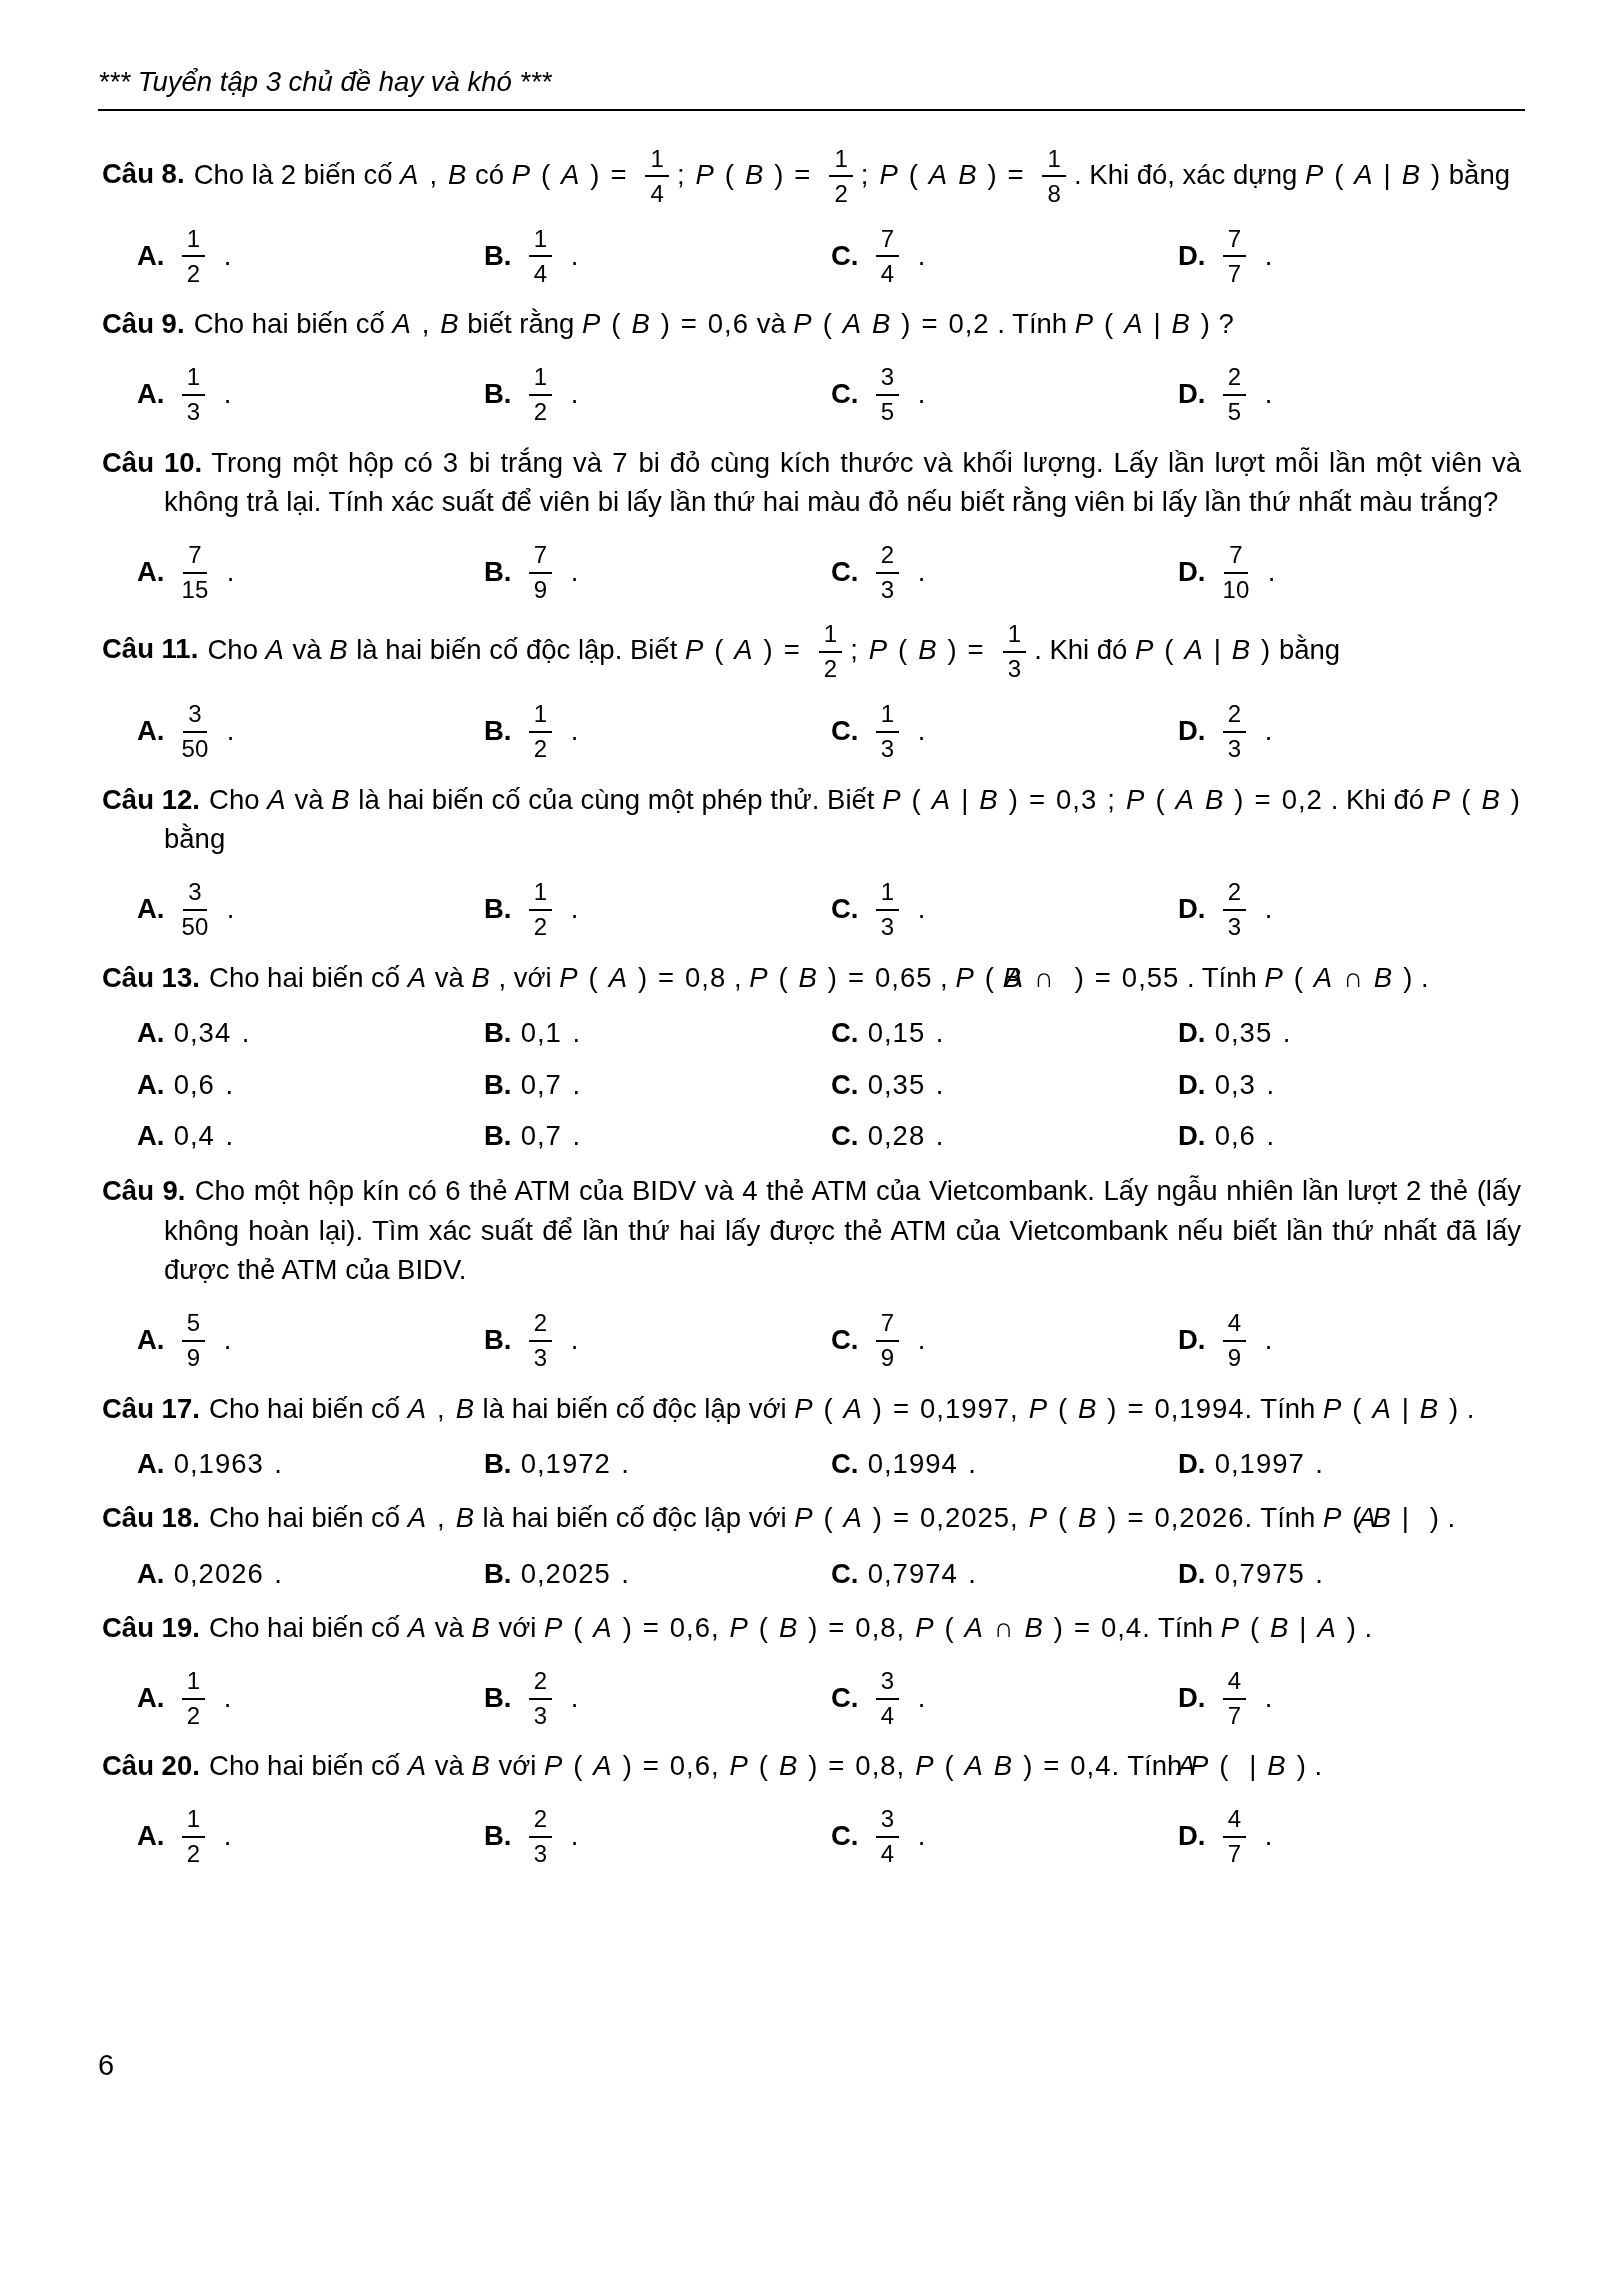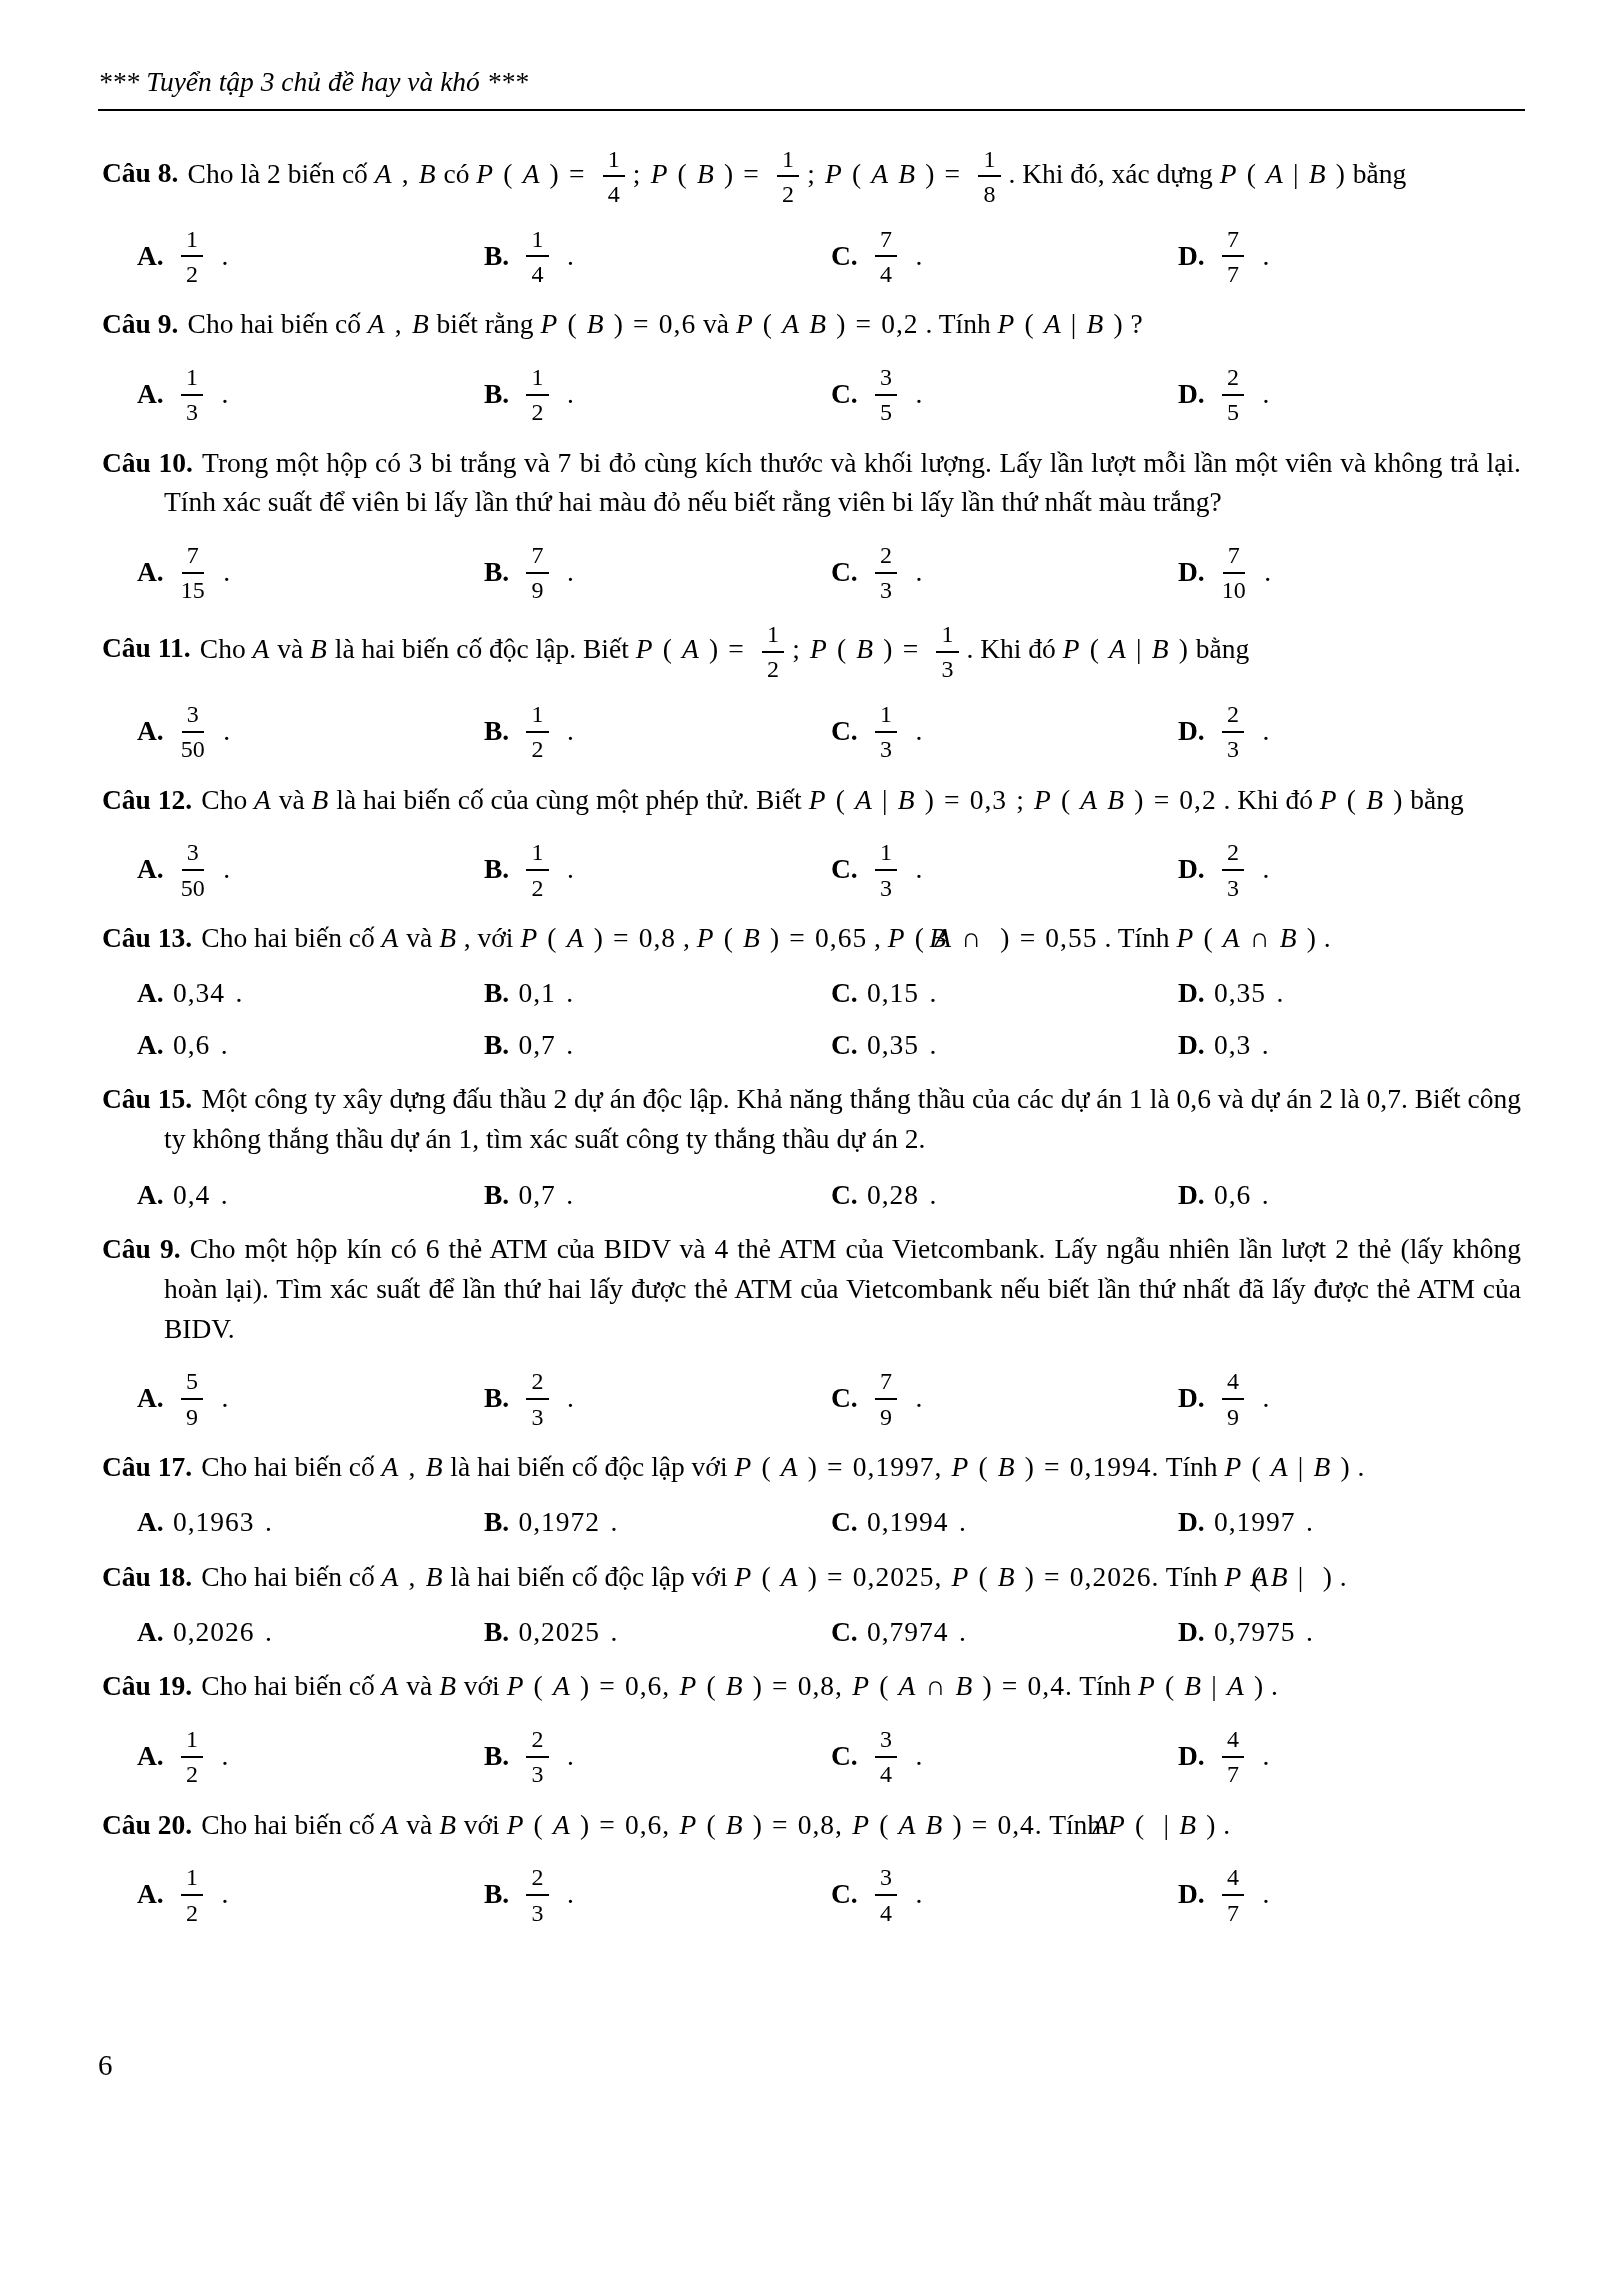--- a/index.html
+++ b/index.html
@@ -6,21 +6,21 @@
     margin: 0;
     padding: 0;
     background: #ffffff;
   }
   .page {
     position: relative;
     width: 1623px;
     height: 2183px;
     background: #ffffff;
     color: #000000;
-    font-family: Liberation Serif, serif;
+    font-family: Liberation Sans, sans-serif;
     overflow: hidden;
   }
   .header {
     padding: 65px 98px 0 98px;
   }
   .header-title {
     font-style: italic;
     font-size: 27.5px;
     line-height: 1.2;
   }
@@ -357,21 +357,20 @@
             <span class="opt-suffix">.</span>
           </span>
           <span class="option">
             <b class="opt-label">D.</b>
             <span class="opt-val m">0,3</span>
             <span class="opt-suffix">.</span>
           </span>
         </div>
       </div>
       <div class="question">
-        <p class="q-body"><b class="q-num">Câu 15.</b><span class="q-text">Một công ty xây dựng đấu thầu 2 dự án độc lập. Khả năng thắng thầu của các dự án 1 là 0,6 và dự án 2 là 0,7. Biết công ty không thắng thầu dự án 1, tìm xác suất công ty thắng thầu dự án 2.</span></p>
         <div class="options">
           <span class="option">
             <b class="opt-label">A.</b>
             <span class="opt-val m">0,4</span>
             <span class="opt-suffix">.</span>
           </span>
           <span class="option">
             <b class="opt-label">B.</b>
             <span class="opt-val m">0,7</span>
             <span class="opt-suffix">.</span>

